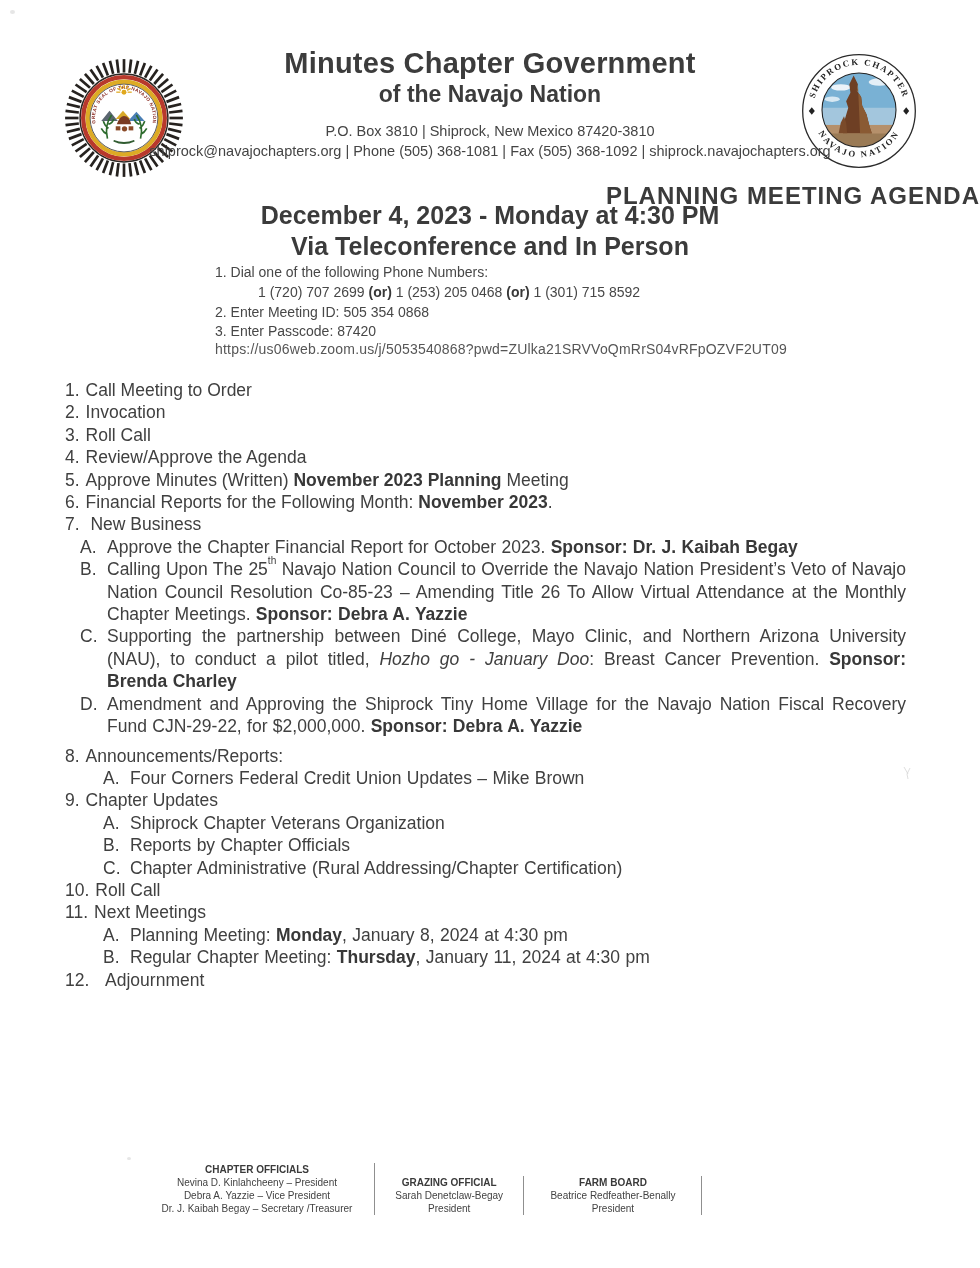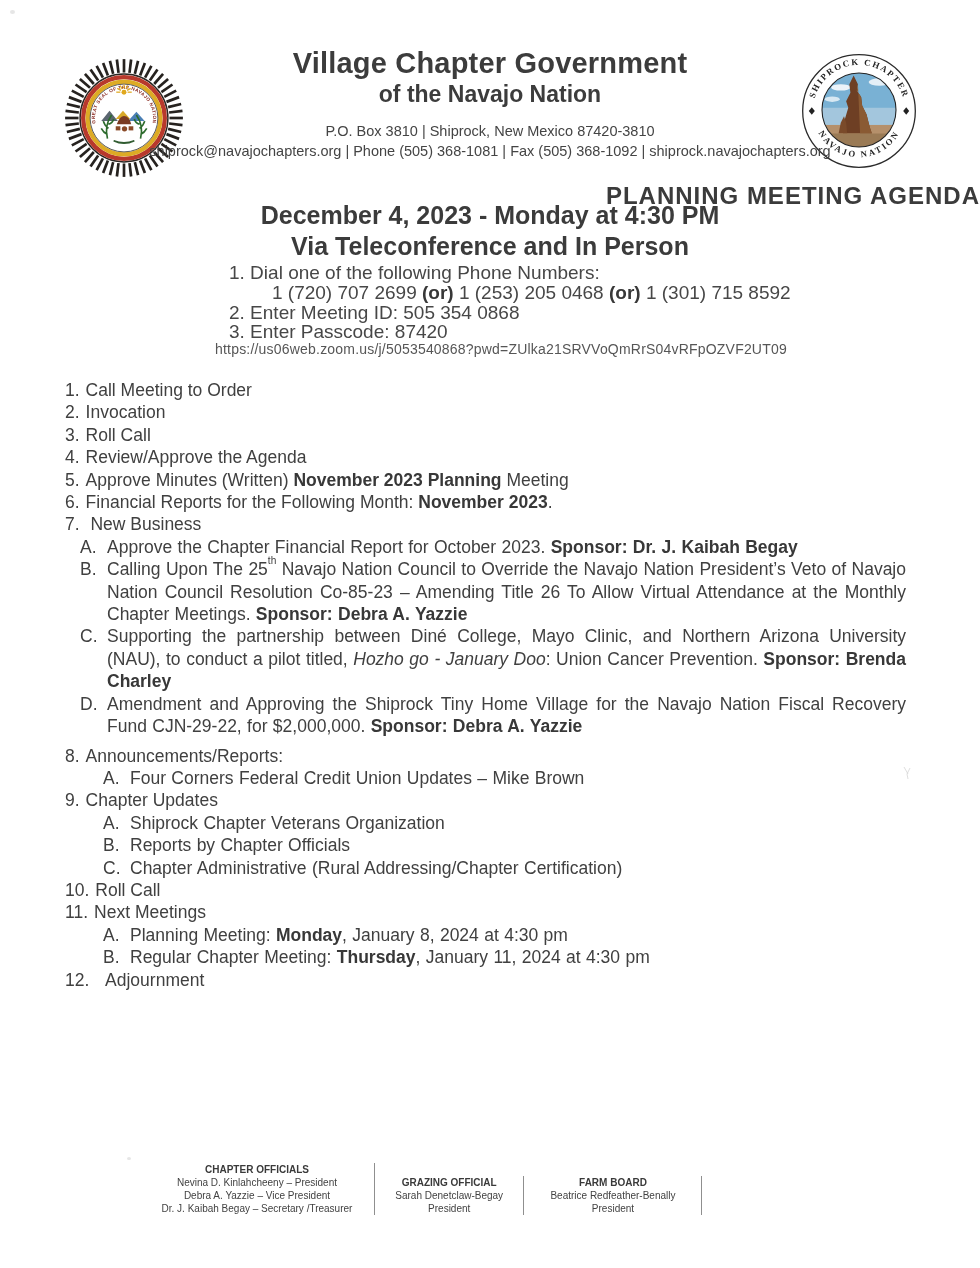--- a/index.html
+++ b/index.html
@@ -16,21 +16,21 @@
   .org-block { position: absolute; left: 0; top: 0; width: 100%; text-align: center; }
   .org-line1 { position: absolute; left: 0; width: 100%; top: 47px; font-size: 29px; font-weight: 700; color: #3c3c3c; letter-spacing: 0.2px; }
   .org-line2 { position: absolute; left: 0; width: 100%; top: 81px; font-size: 23px; font-weight: 700; color: #3c3c3c; }
   .org-addr  { position: absolute; left: 0; width: 100%; top: 123px; font-size: 14.5px; color: #444; }
   .org-contact { position: absolute; left: 0; width: 100%; top: 143px; font-size: 14.5px; color: #444; }
 
   
   .m-title { position: absolute; left: 0; width: 100%; top: 182px; text-align: right; font-size: 24px; font-weight: 700; color: #3b3b3b; letter-spacing: 1px; }
   .m-date  { position: absolute; left: 0; width: 100%; top: 201px; text-align: center; font-size: 25px; font-weight: 700; color: #3b3b3b; }
   .m-mode  { position: absolute; left: 0; width: 100%; top: 232px; text-align: center; font-size: 25px; font-weight: 700; color: #3b3b3b; }
-  .instructions { position: absolute; left: 229px; top: 263px; width: 620px; font-size: 19px; line-height: 19.8px; color: #474747; }
+  .instructions { position: absolute; left: 215px; top: 263px; width: 620px; font-size: 14px; line-height: 19.8px; color: #474747; }
   .ins-line.ind { padding-left: 43px; }
   .zoom-link { position: absolute; left: 215px; top: 341px; font-size: 14px; color: #565656; letter-spacing: 0.2px; }
 
   
   .agenda { position: absolute; left: 65px; top: 379px; width: 841px; font-size: 17.5px; line-height: 22.4px; color: #404040; }
   .item.gap-before { margin-top: 7px; }
   .num { margin-right: 6px; }
   .sub { margin-left: 38px; padding-left: 27px; text-indent: -27px; word-spacing: 0.5px; }
   .sub.justify { text-align: justify; margin-left: 15px; }
   .letter { display: inline-block; width: 27px; text-indent: 0; }
@@ -172,21 +172,21 @@
       <rect x="18" y="68" width="74" height="22" fill="#b5906b"></rect>
       <polygon points="40,76 42,62 45,52 43,46 47,38 46,30 50,22 54,30 53,36 57,42 58,50 62,58 65,70 67,76" fill="#6e3f24"></polygon>
       <polygon points="54,30 53,36 57,42 58,50 62,58 65,70 67,76 56,76" fill="#8a5a33"></polygon>
       <polygon points="36,76 38,66 41,60 43,66 44,76" fill="#7a4a2a"></polygon>
       <rect x="18" y="76" width="74" height="14" fill="#9a7a55"></rect>
     </g>
     <circle cx="55" cy="54" r="34.5" fill="none" stroke="#222" stroke-width="1"></circle>
   </svg>
 
   <div class="org-block">
-    <div class="org-line1">Village Chapter Government</div>
+    <div class="org-line1">Minutes Chapter Government</div>
     <div class="org-line2">of the Navajo Nation</div>
     <div class="org-addr">P.O. Box 3810 | Shiprock, New Mexico 87420-3810</div>
     <div class="org-contact">shiprock@navajochapters.org | Phone (505) 368-1081 | Fax (505) 368-1092 | shiprock.navajochapters.org</div>
   </div>
 
   <div class="m-title">PLANNING MEETING AGENDA</div>
   <div class="m-date">December 4, 2023 - Monday at 4:30 PM</div>
   <div class="m-mode">Via Teleconference and In Person</div>
 
   <div class="instructions" id="instructions">
@@ -213,21 +213,21 @@
       <div class="item">
         <div><span class="num">5.</span><span><span>Approve Minutes (Written) </span><span class="b">November 2023 Planning</span><span> Meeting</span></span></div>
       </div>
       <div class="item">
         <div><span class="num">6.</span><span><span>Financial Reports for the Following Month: </span><span class="b">November 2023</span><span>.</span></span></div>
       </div>
       <div class="item">
         <div><span class="num">7.&nbsp;</span><span><span>New Business</span></span></div>
         <div class="sub justify"><span class="letter">A.</span><span>Approve the Chapter Financial Report for October 2023. </span><span class="b">Sponsor: Dr. J. Kaibah Begay</span></div>
         <div class="sub justify"><span class="letter">B.</span><span>Calling Upon The 25</span><sup>th</sup><span> Navajo Nation Council to Override the Navajo Nation President’s Veto of Navajo Nation Council Resolution Co-85-23 – Amending Title 26 To Allow Virtual Attendance at the Monthly Chapter Meetings. </span><span class="b">Sponsor: Debra A. Yazzie</span></div>
-        <div class="sub justify"><span class="letter">C.</span><span>Supporting the partnership between Diné College, Mayo Clinic, and Northern Arizona University (NAU), to conduct a pilot titled, </span><span class="i">Hozho go - January Doo</span><span>: Union Cancer Prevention. </span><span class="b">Sponsor: Brenda Charley</span></div>
+        <div class="sub justify"><span class="letter">C.</span><span>Supporting the partnership between Diné College, Mayo Clinic, and Northern Arizona University (NAU), to conduct a pilot titled, </span><span class="i">Hozho go - January Doo</span><span>: Breast Cancer Prevention. </span><span class="b">Sponsor: Brenda Charley</span></div>
         <div class="sub justify"><span class="letter">D.</span><span>Amendment and Approving the Shiprock Tiny Home Village for the Navajo Nation Fiscal Recovery Fund CJN-29-22, for $2,000,000. </span><span class="b">Sponsor: Debra A. Yazzie</span></div>
       </div>
       <div class="item gap-before">
         <div><span class="num">8.</span><span><span>Announcements/Reports:</span></span></div>
         <div class="sub"><span class="letter">A.</span><span>Four Corners Federal Credit Union Updates – Mike Brown</span></div>
       </div>
       <div class="item">
         <div><span class="num">9.</span><span><span>Chapter Updates</span></span></div>
         <div class="sub"><span class="letter">A.</span><span>Shiprock Chapter Veterans Organization</span></div>
         <div class="sub"><span class="letter">B.</span><span>Reports by Chapter Officials</span></div>

